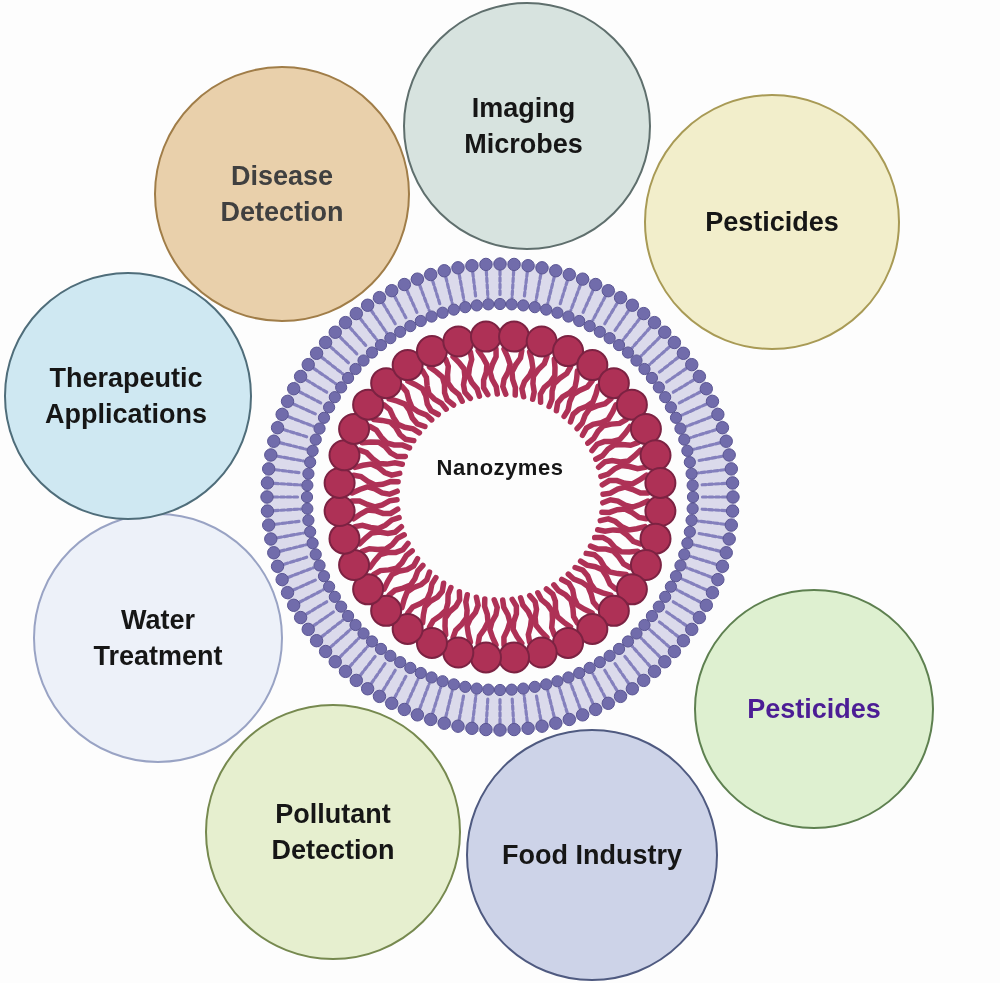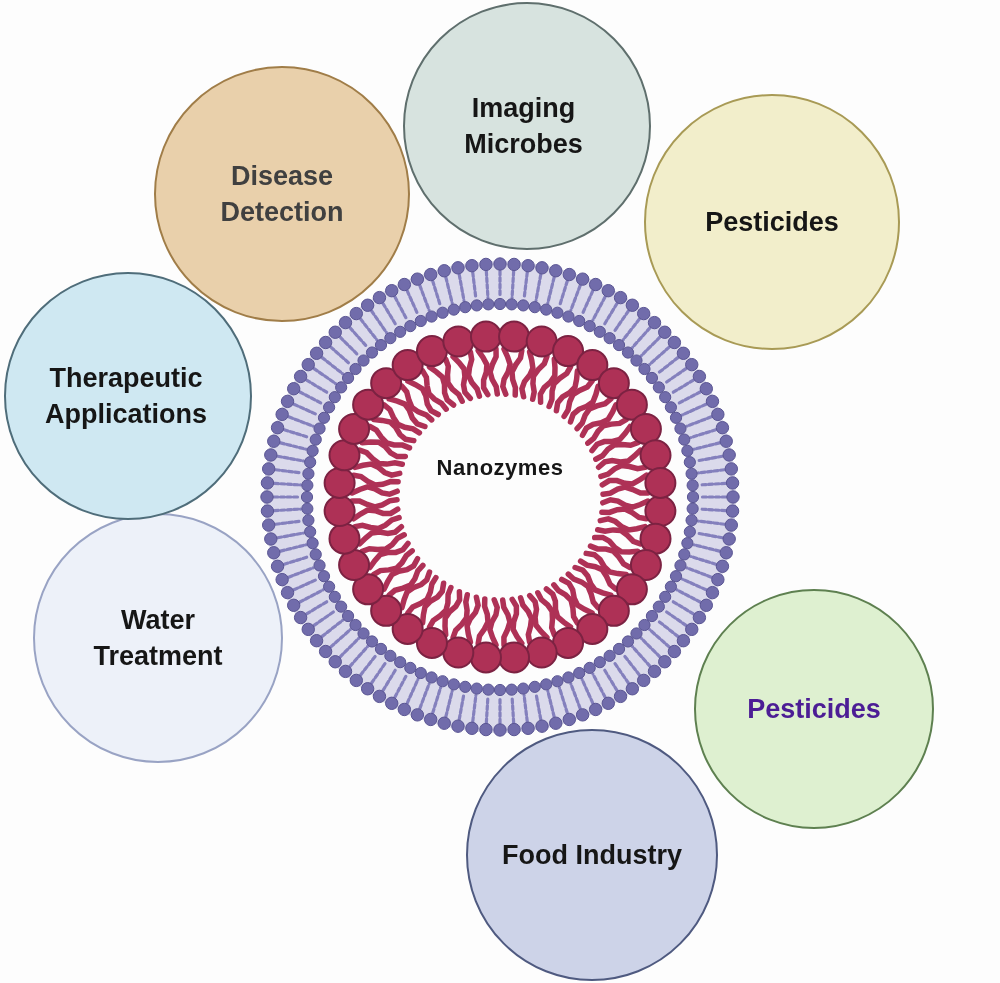--- a/index.html
+++ b/index.html
@@ -486,20 +486,23 @@
 
 
   <div class="node c-pesticides" style="background: rgb(222, 240, 208); border-color: rgb(94, 128, 80);">
     <span class="node-label" style="color: #4c1d95;">Pesticides</span>
   </div>
 
   <div class="node c-food" style="background: rgb(205, 211, 232); border-color: rgb(79, 90, 128);">
     <span class="node-label" style="color: rgb(22, 22, 22);">Food Industry</span>
   </div>
 
+  <div class="node c-pollutant" style="background: rgb(230, 239, 207); border-color: rgb(118, 137, 79);">
+    <span class="node-label" style="color: rgb(22, 22, 22);">Pollutant Detection</span>
+  </div>
 
   <div class="node c-water" style="background: rgb(237, 241, 249); border-color: rgb(153, 163, 196);">
     <span class="node-label" style="color: rgb(22, 22, 22);">Water Treatment</span>
   </div>
 
   <div class="node c-therapeutic" style="background: rgb(207, 232, 242); border-color: rgb(79, 109, 122);">
     <span class="node-label" style="color: rgb(22, 22, 22); padding-left: 20px;">Therapeutic Applications</span>
   </div>
 
   <div class="node c-disease" style="background: rgb(233, 208, 171); border-color: rgb(160, 125, 72);">

